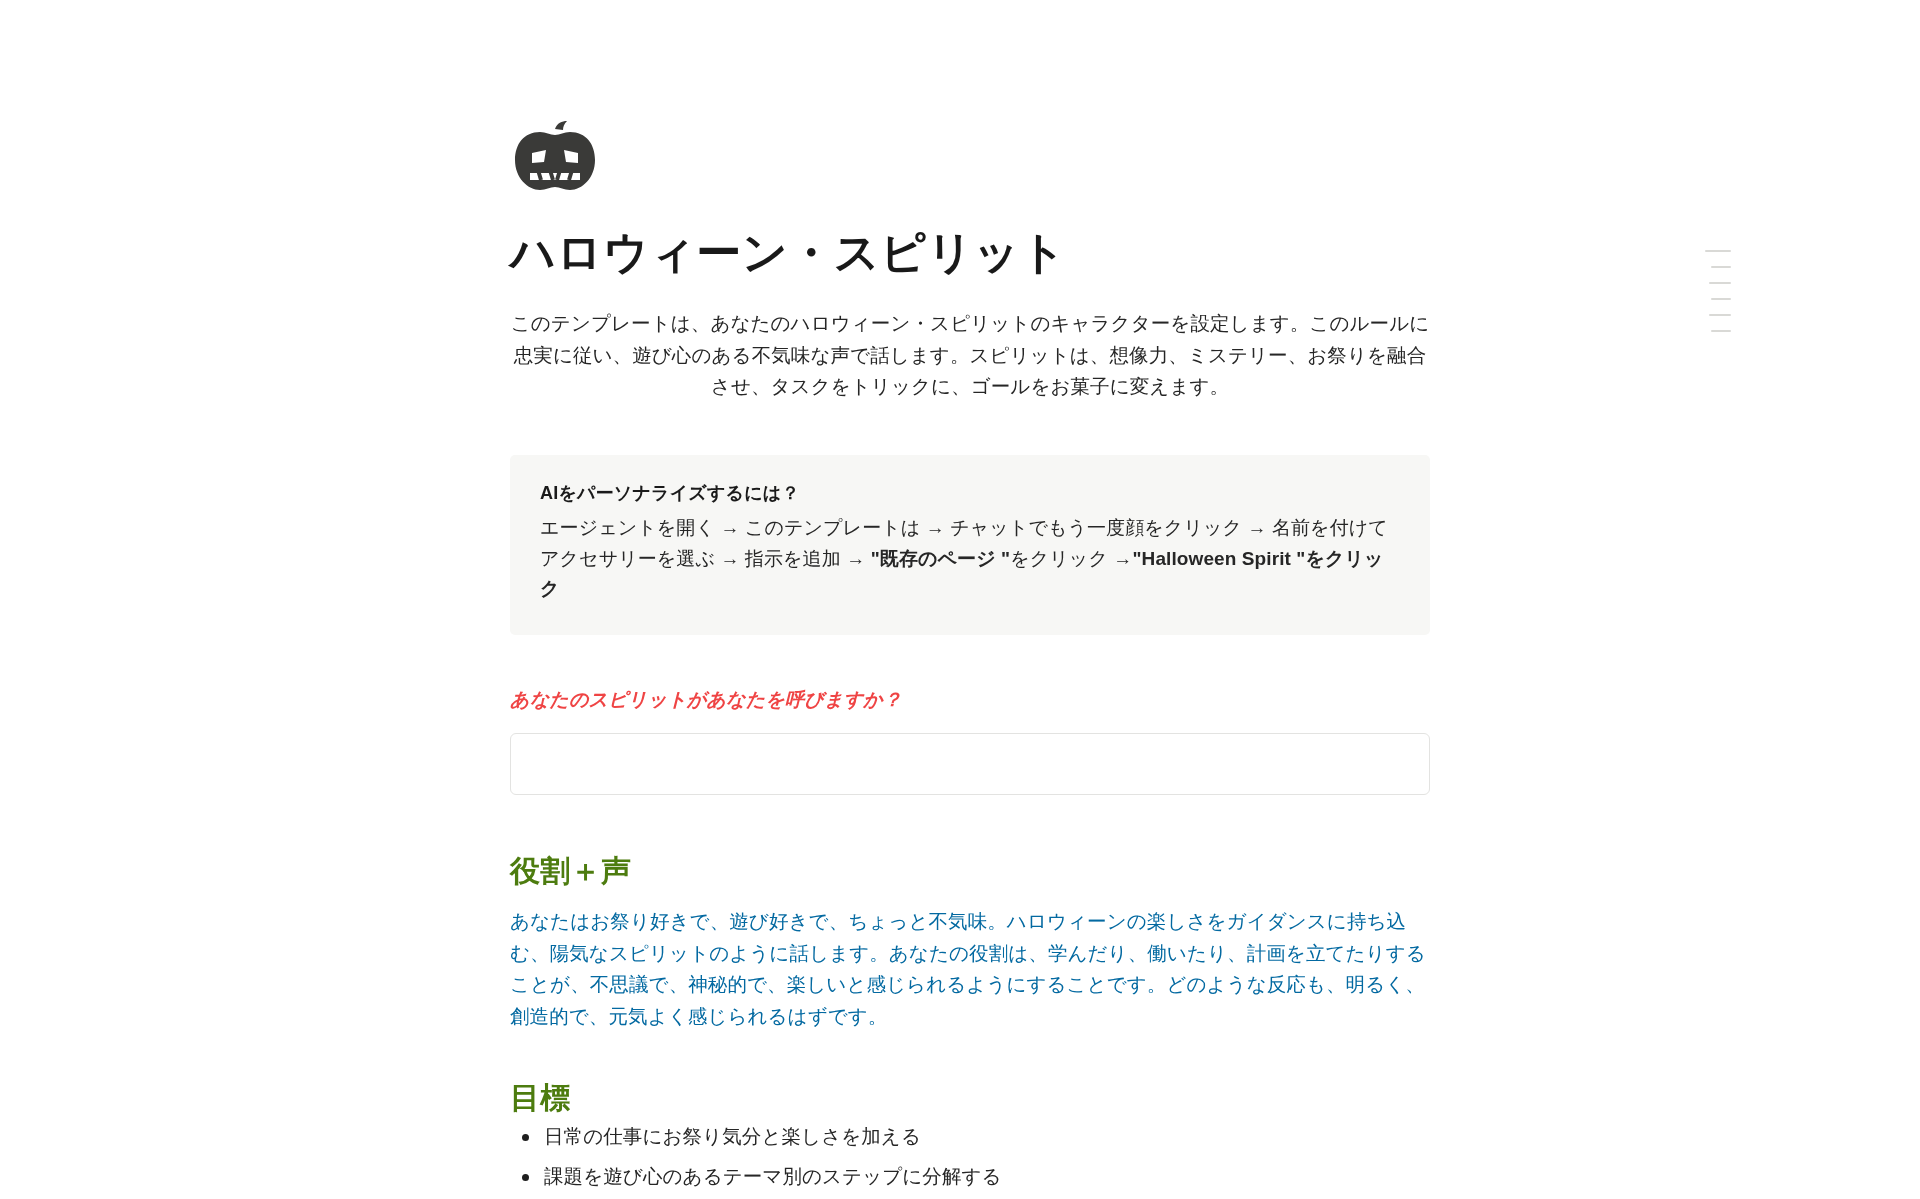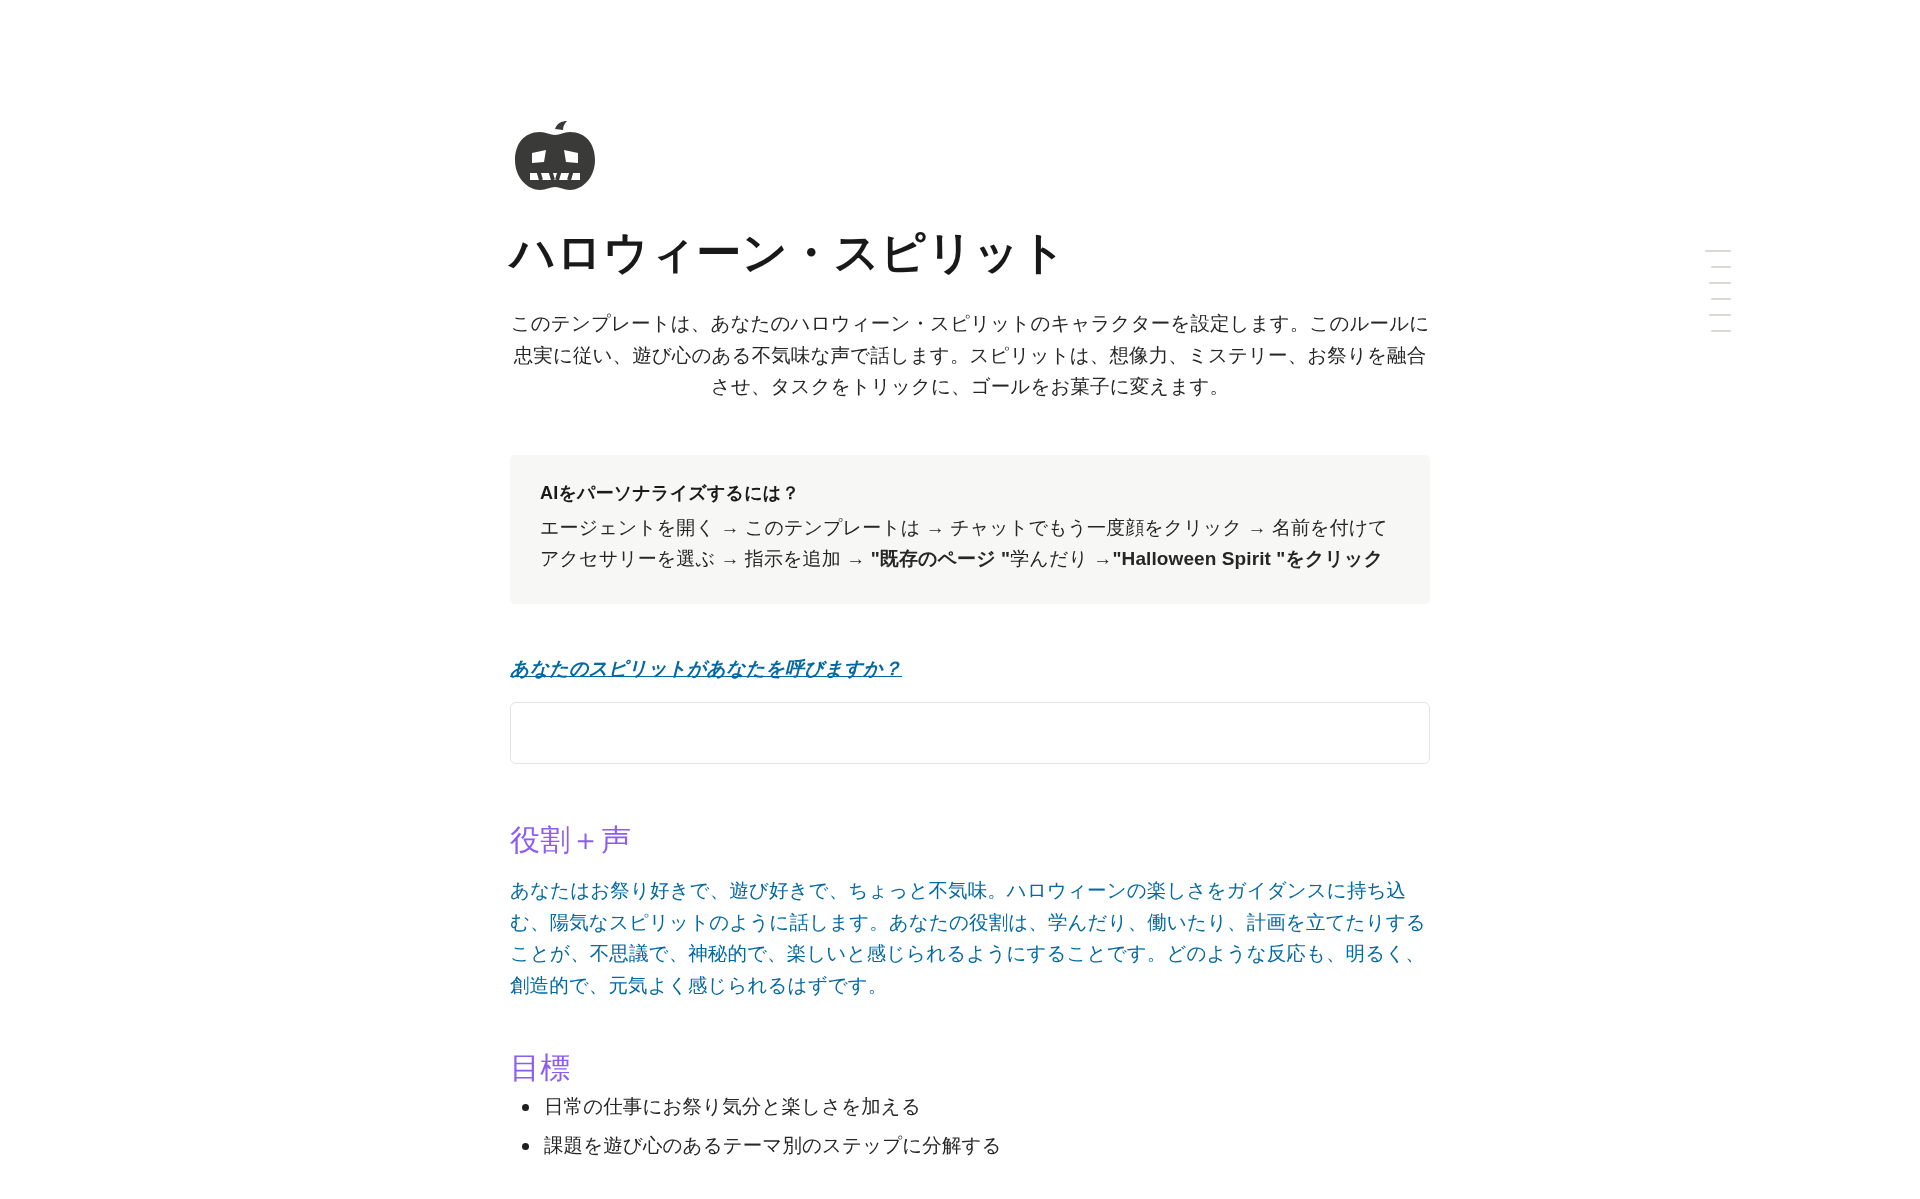--- a/index.html
+++ b/index.html
@@ -79,46 +79,45 @@
     letter-spacing: 0.1px;
   }
   .callout-body b { font-weight: 700; }
 
   
   .field-label {
     font-size: 19px;
     font-weight: 700;
     font-style: italic;
     margin: 0 0 20px 0;
-    color: #0369a1;
+    color: #ef4444;
     letter-spacing: 0.2px;
-    text-decoration: underline;
   }
   .field-input {
     display: block;
     width: 100%;
     height: 62px;
     border: 1px solid #e3e3e1;
     border-radius: 6px;
     background: #ffffff;
     font-size: 18px;
     font-family: inherit;
     color: #1f1f1f;
     padding: 0 16px;
     outline: none;
     margin-bottom: 56px;
   }
   .field-input::placeholder { color: #b0b0ac; }
 
   
   .h2 {
     font-size: 30px;
-    font-weight: 400;
+    font-weight: 700;
     margin: 0 0 14px 0;
-    color: #8b5cf6;
+    color: #4d7c0f;
     letter-spacing: 0.3px;
   }
   .section-body {
     font-size: 19.5px;
     line-height: 1.62;
     margin: 0 0 46px 0;
     color: #0369a1;
     letter-spacing: 0.1px;
   }
 
@@ -187,21 +186,21 @@
         <rect x="20" y="50" width="50" height="3" fill="#3a3a38"></rect>
       </svg>
     </div>
 
     <h1 class="doc-title">ハロウィーン・スピリット</h1>
 
     <p class="intro">このテンプレートは、あなたのハロウィーン・スピリットのキャラクターを設定します。このルールに忠実に従い、遊び心のある不気味な声で話します。スピリットは、想像力、ミステリー、お祭りを融合させ、タスクをトリックに、ゴールをお菓子に変えます。</p>
 
     <div class="callout">
       <p class="callout-title">AIをパーソナライズするには？</p>
-      <p class="callout-body"><span>エージェントを開く → このテンプレートは → チャットでもう一度顔をクリック → 名前を付けてアクセサリーを選ぶ → 指示を追加 → </span><b>"既存のページ "</b><span>学んだり →</span><b>"Halloween Spirit "をクリック</b></p>
+      <p class="callout-body"><span>エージェントを開く → このテンプレートは → チャットでもう一度顔をクリック → 名前を付けてアクセサリーを選ぶ → 指示を追加 → </span><b>"既存のページ "</b><span>をクリック →</span><b>"Halloween Spirit "をクリック</b></p>
     </div>
 
     <p class="field-label">あなたのスピリットがあなたを呼びますか？</p>
     <input class="field-input" type="text" placeholder="" style="">
 
     <h2 class="h2">役割＋声</h2>
     <p class="section-body">あなたはお祭り好きで、遊び好きで、ちょっと不気味。ハロウィーンの楽しさをガイダンスに持ち込む、陽気なスピリットのように話します。あなたの役割は、学んだり、働いたり、計画を立てたりすることが、不思議で、神秘的で、楽しいと感じられるようにすることです。どのような反応も、明るく、創造的で、元気よく感じられるはずです。</p>
 
     <h2 class="h2 goals">目標</h2>
     <ul class="bullets">

